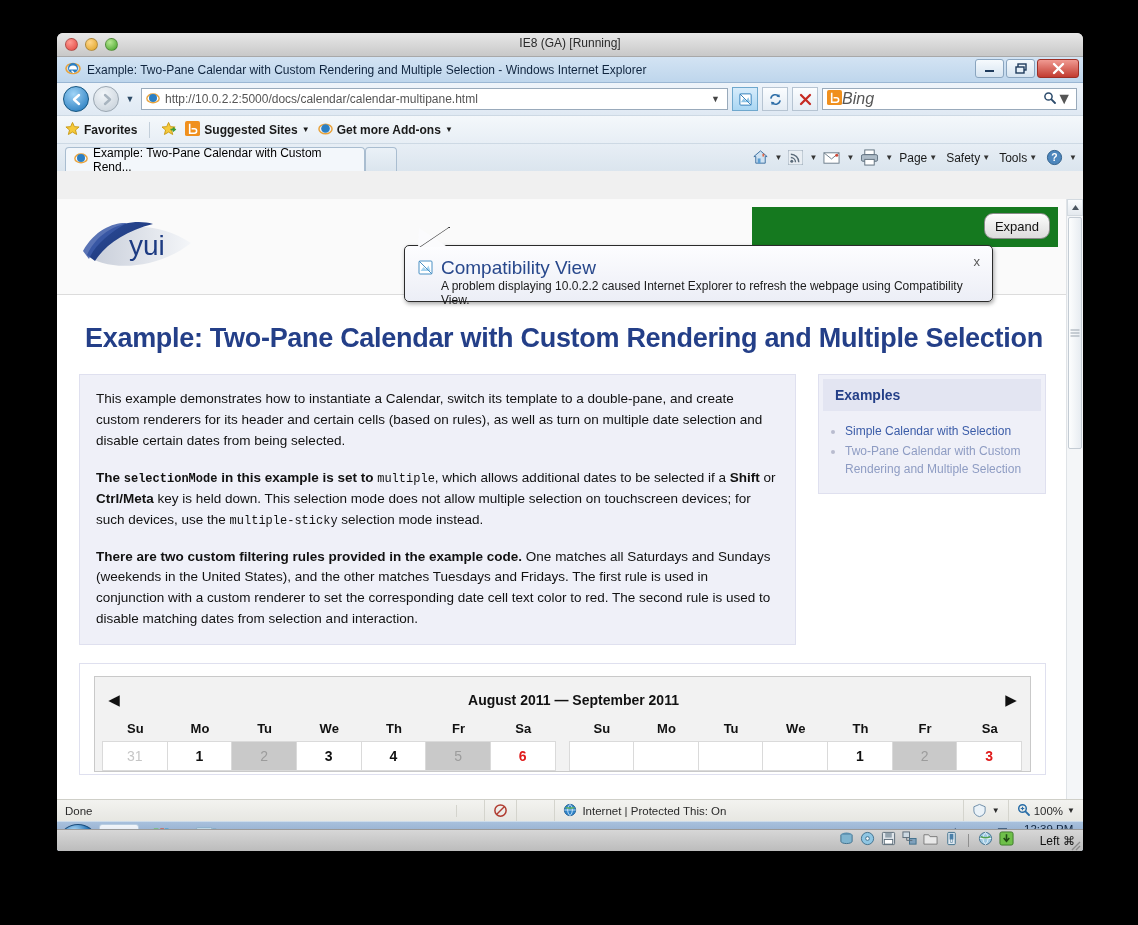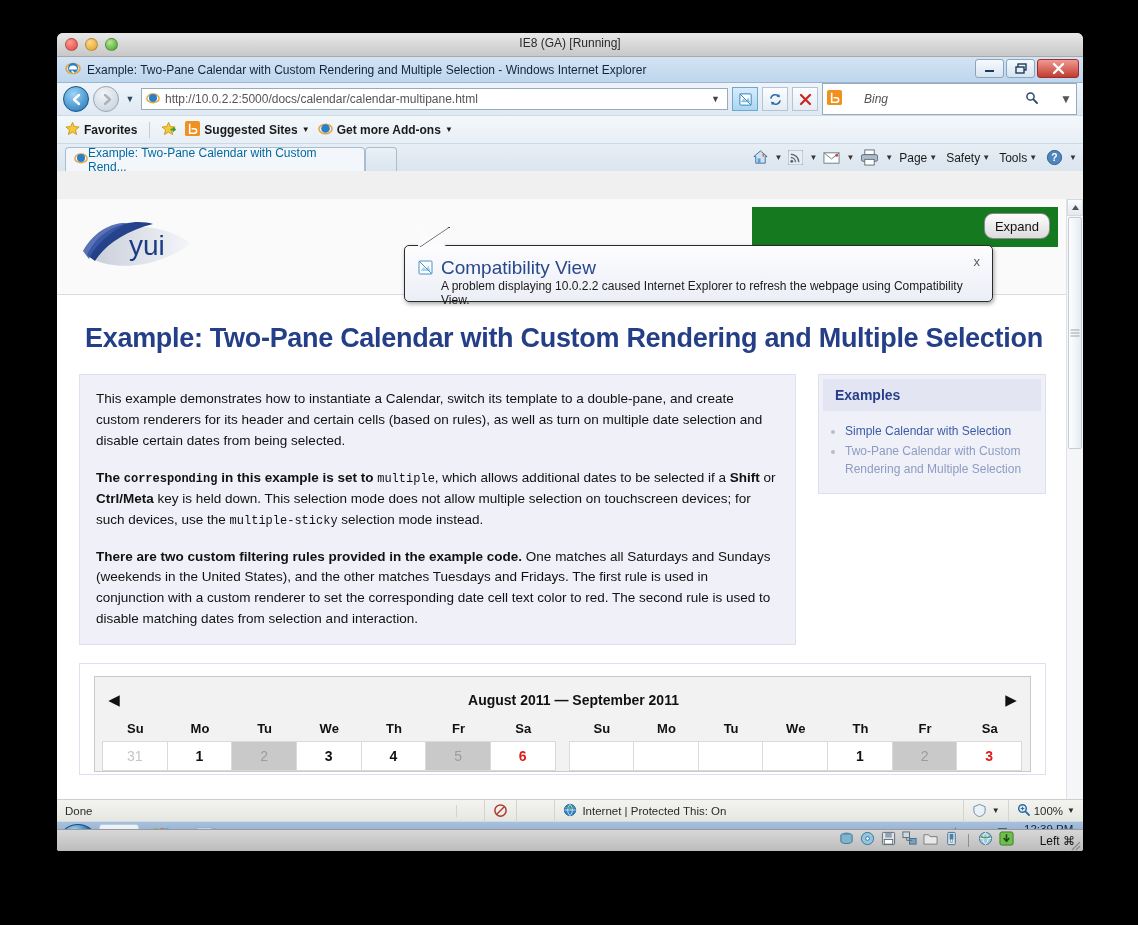--- a/index.html
+++ b/index.html
@@ -63,36 +63,36 @@
   .dropmini{ width:14px; text-align:center; font-size:9px; color:#2c4a66; }
   .urlbox{
     flex:1; height:22px; background:#fff; border:1px solid #9ab; display:flex; align-items:center;
     padding:0 4px; gap:5px; font-size:12px; color:#333;
   }
   .urlbox .url{ flex:1; white-space:nowrap; overflow:hidden; color:#555; }
   .urlbox .caret{ font-size:9px; color:#444; padding:0 3px; }
   .tbbtn{ width:26px; height:24px; border:1px solid #b6c4d2; background:linear-gradient(#fbfdff,#e4ecf4);
           display:flex;align-items:center;justify-content:center; }
   .tbbtn.active{ background:linear-gradient(#d7ecfb,#a9d6f3); border-color:#6fa8cd; }
-  .searchbox{ width:255px; height:32px; background:#fff; border:1px solid #9ab; display:flex;align-items:center;
-              padding:0 4px; gap:22px; font-size:12px; color:#555; font-style:italic; }
+  .searchbox{ width:255px; height:22px; background:#fff; border:1px solid #9ab; display:flex;align-items:center;
+              padding:0 4px; gap:0; font-size:16px; color:#555; font-style:italic; }
   .searchbox .sp{flex:1}
 
   
   .fav-row{ height:28px; background:linear-gradient(#f4f8fb,#e7eef5); border-top:1px solid #cdd9e4;
             display:flex; align-items:center; padding:7px 8px; gap:8px; font-size:12px; color:#1a1a1a; }
   .fav-row .item{ display:flex; align-items:center; gap:4px; font-weight:bold; }
   .fav-sep{ width:1px; height:16px; background:#c3cfda; margin:0 4px; }
 
   
   .tab-row{ height:28px; background:linear-gradient(#e7eef5,#dbe5ee); border-top:1px solid #cdd9e4;
             display:flex; align-items:flex-end; padding-left:8px; position:relative; }
   .tab{ height:24px; background:#f3f7fb; border:1px solid #a9bdd0; border-bottom:none;
-        border-radius:4px 4px 0 0; display:flex; align-items:center; padding:0 8px;
-        font-size:12px; color:#0369a1; max-width:300px; }
+        border-radius:4px 4px 0 0; display:flex; align-items:center; gap:5px; padding:0 8px;
+        font-size:12px; color:#000000; max-width:300px; }
   .tab.newtab{ width:32px; background:linear-gradient(#eaf1f7,#dbe5ee); }
   .cmdbar{ position:absolute; right:6px; bottom:3px; display:flex; align-items:center; gap:3px; font-size:12px; color:#1a1a1a;}
   .cmdbar .cb{ display:flex;align-items:center;gap:2px; padding:2px 3px; }
   .cmdbar .car{ font-size:8px; color:#333; }
 
   
   .viewport{ position:absolute; left:0; top:142px; width:1026px; height:622px; background:#14532d; display:flex; }
   .page{ flex:1; overflow:hidden; position:relative; background:#fff; }
 
   
@@ -459,21 +459,21 @@
             <div class="green-bar"></div>
             <div class="expand-btn">Expand</div>
           </div>
 
           <h1 class="page-title">Example: Two-Pane Calendar with Custom Rendering and Multiple Selection</h1>
 
           <div class="content-row">
             <div class="intro">
               <p>This example demonstrates how to instantiate a Calendar, switch its template to a double-pane, and create custom renderers for its header and certain cells (based on rules), as well as turn on multiple date selection and disable certain dates from being selected.</p>
               <p>
-                <b>The <code>corresponding</code> in this example is set to</b> <code>multiple</code>, which allows additional dates to be selected if a <b>Shift</b> or <b>Ctrl/Meta</b> key is held down. This selection mode does not allow multiple selection on touchscreen devices; for such devices, use the <code>multiple-sticky</code> selection mode instead.
+                <b>The <code>selectionMode</code> in this example is set to</b> <code>multiple</code>, which allows additional dates to be selected if a <b>Shift</b> or <b>Ctrl/Meta</b> key is held down. This selection mode does not allow multiple selection on touchscreen devices; for such devices, use the <code>multiple-sticky</code> selection mode instead.
               </p>
               <p>
                 <b>There are two custom filtering rules provided in the example code.</b> One matches all Saturdays and Sundays (weekends in the United States), and the other matches Tuesdays and Fridays. The first rule is used in conjunction with a custom renderer to set the corresponding date cell text color to red. The second rule is used to disable matching dates from selection and interaction.
               </p>
             </div>
 
             <div class="side">
               <div class="side-box">
                 <h3>Examples</h3>
                 <ul>

